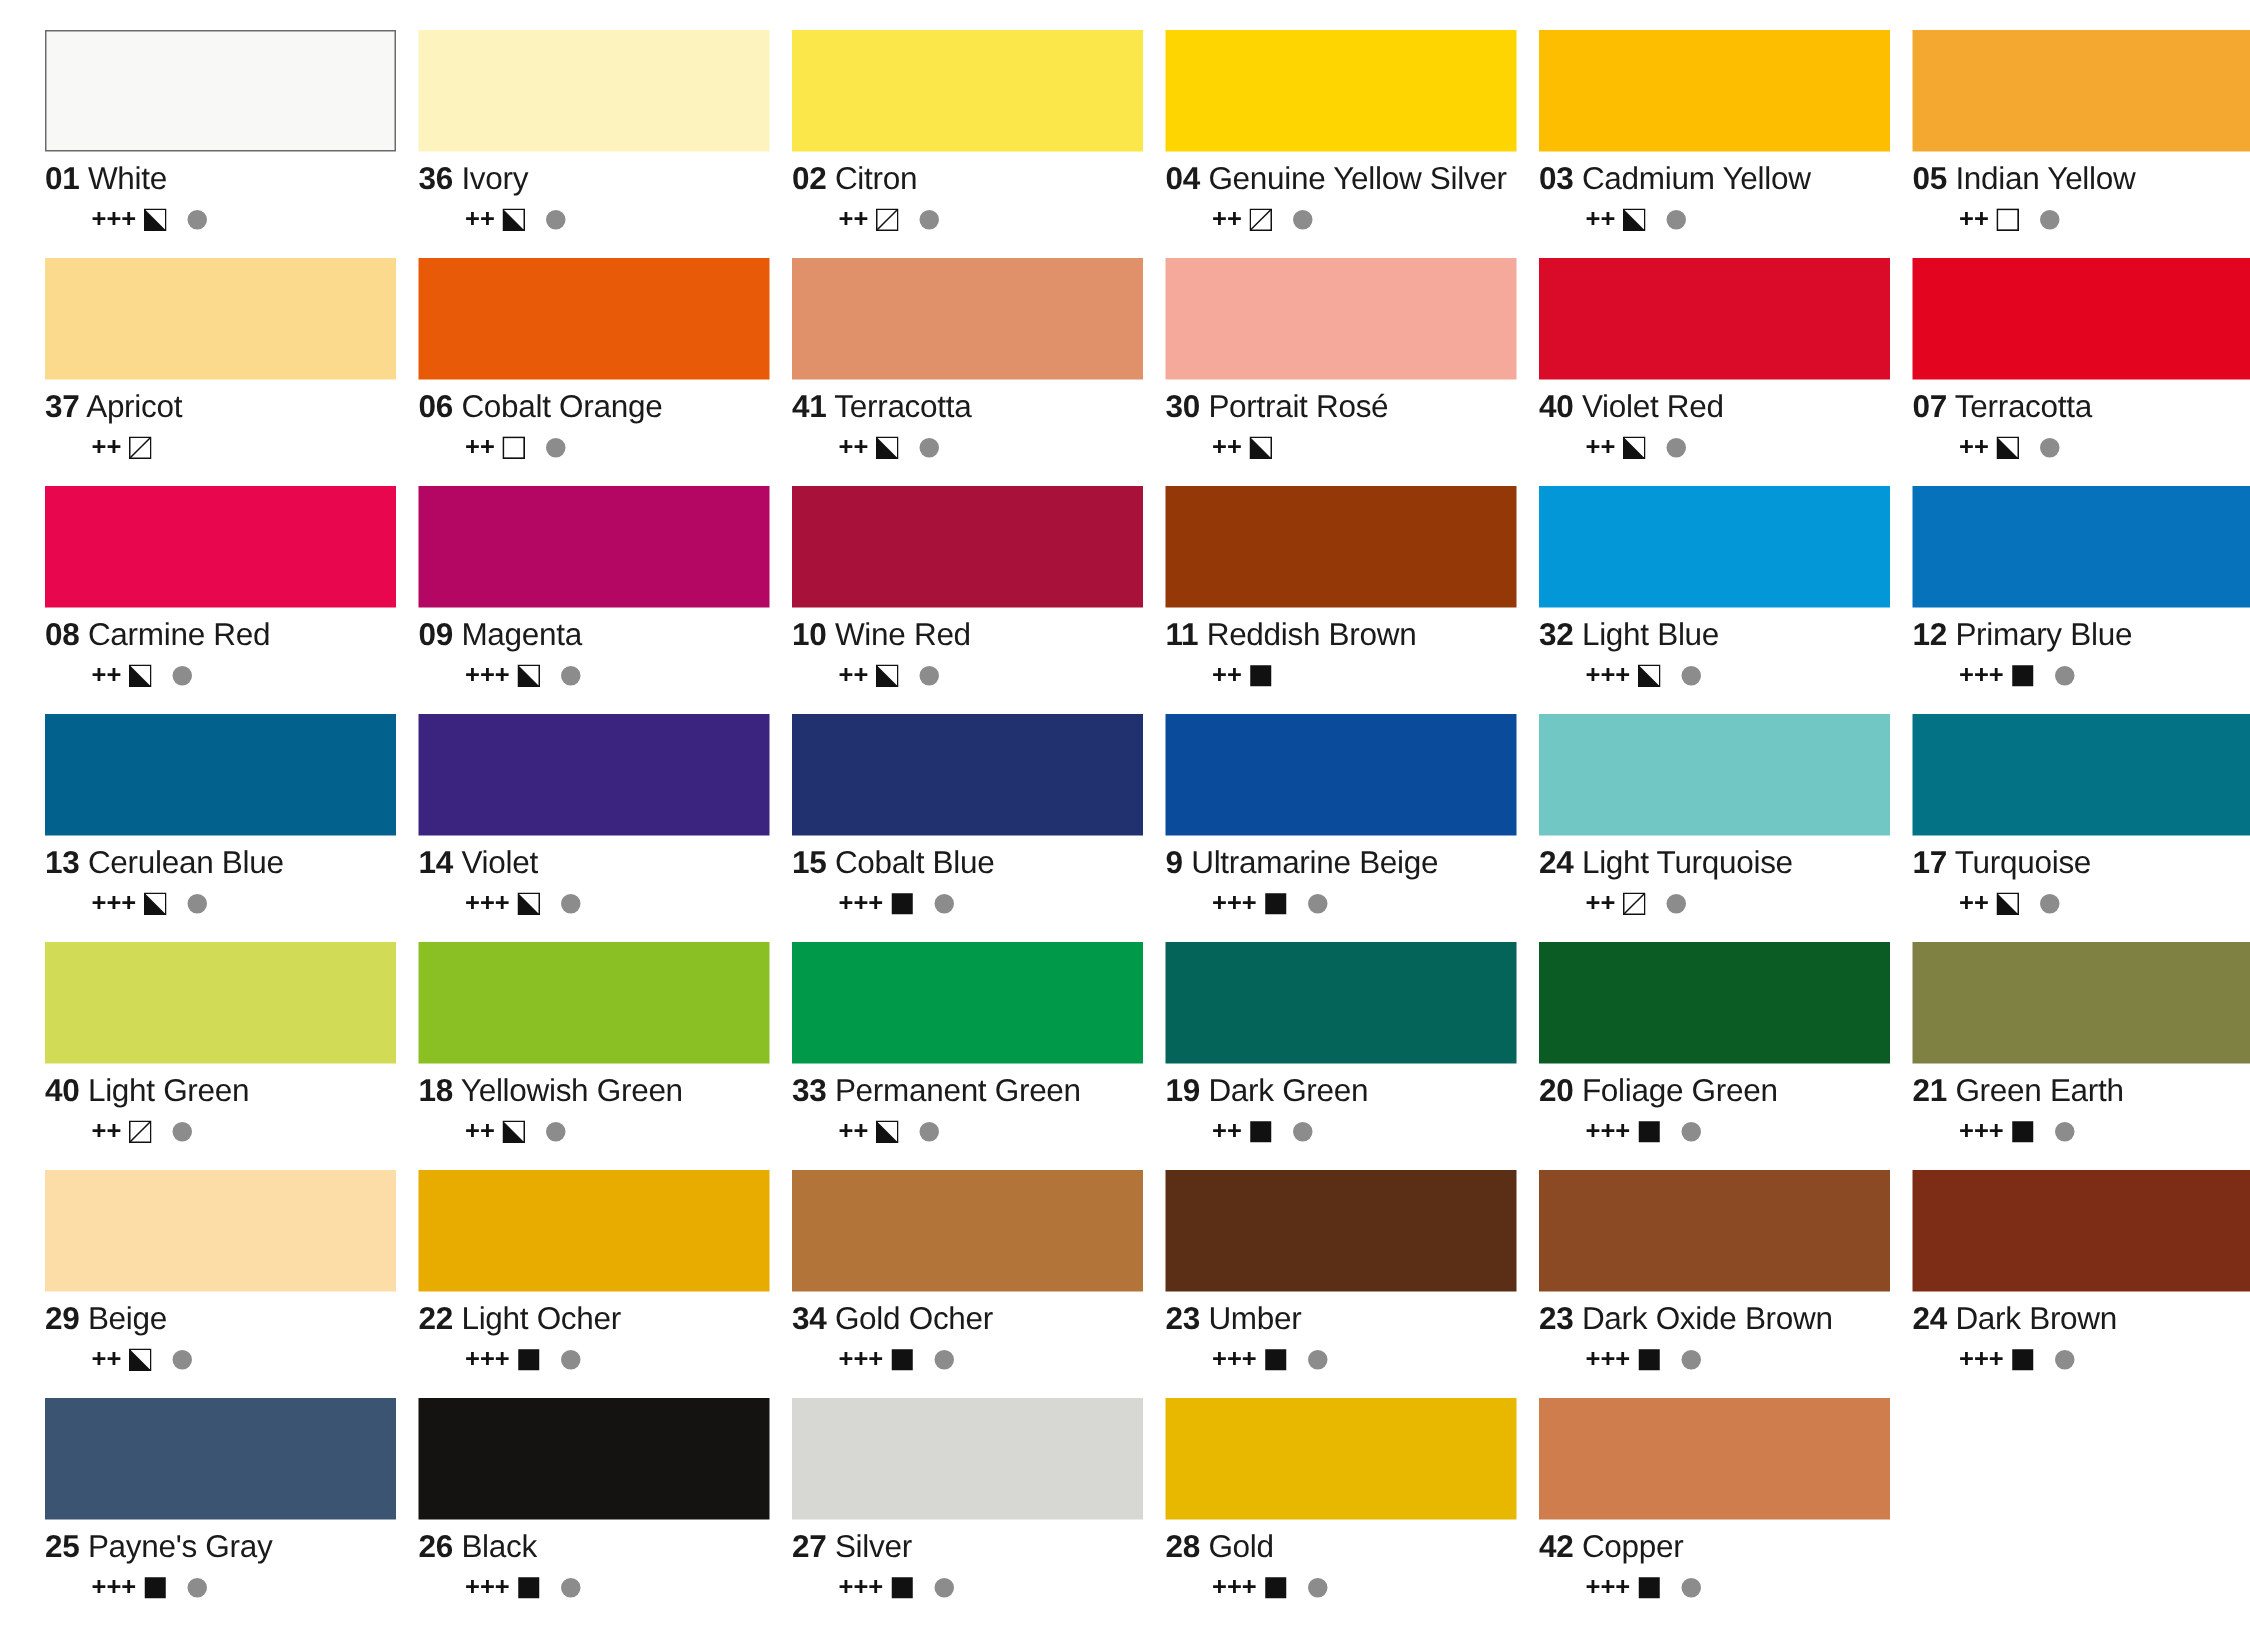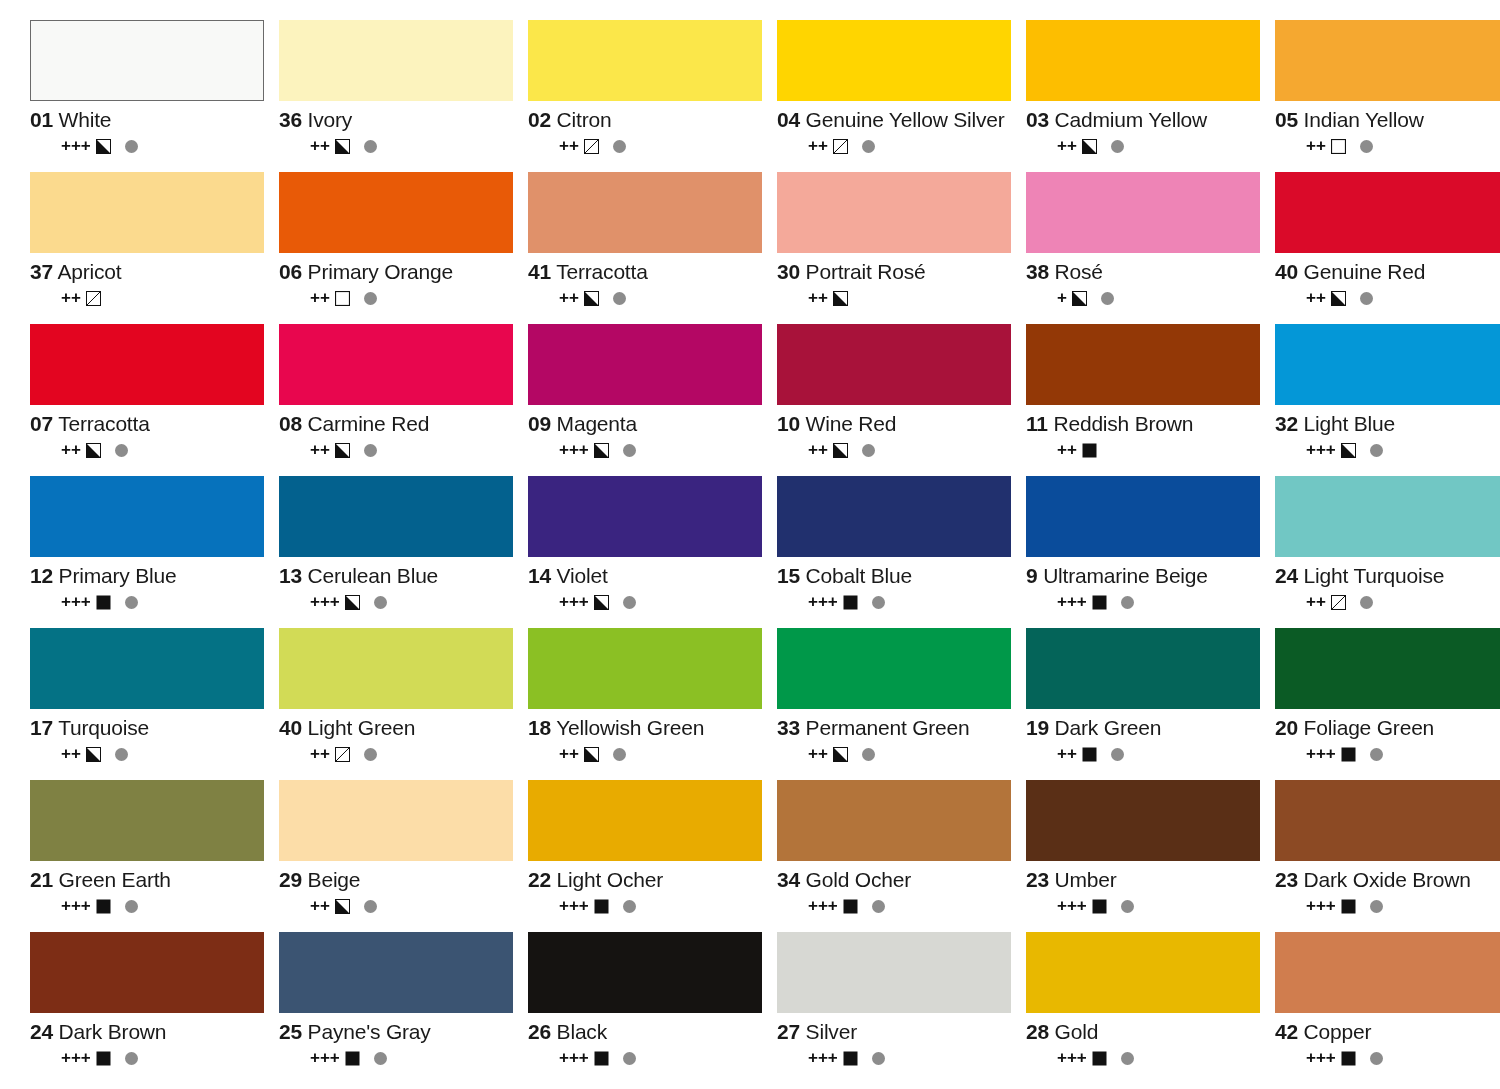--- a/index.html
+++ b/index.html
@@ -178,21 +178,21 @@
           <svg width="15" height="15" viewBox="0 0 15 15">
             <rect x="0.5" y="0.5" width="14" height="14" fill="#ffffff" stroke="#111111" stroke-width="1"></rect>
             <line x1="0.8" y1="14.2" x2="14.2" y2="0.8" stroke="#111111" stroke-width="1"></line>
           </svg>
         </span>
         <span class="dot hidden"></span>
       </div>
     </div>
     <div class="swatch-cell">
       <div class="chip" style="background: rgb(232, 90, 7);"></div>
-      <div class="caption"><span class="num">06</span> <span class="cname">Primary Orange</span></div>
+      <div class="caption"><span class="num">06</span> <span class="cname">Cobalt Orange</span></div>
       <div class="props">
         <span class="lf">++</span>
         <span class="op">
           <svg width="15" height="15" viewBox="0 0 15 15">
             <rect x="0.5" y="0.5" width="14" height="14" fill="#ffffff" stroke="#111111" stroke-width="1.2"></rect>
           </svg>
         </span>
         <span class="dot"></span>
       </div>
     </div>
@@ -218,36 +218,22 @@
         <span class="op">
           <svg width="15" height="15" viewBox="0 0 15 15">
             <rect x="0.5" y="0.5" width="14" height="14" fill="#ffffff" stroke="#111111" stroke-width="1"></rect>
             <polygon points="0.5,0.5 0.5,14.5 14.5,14.5" fill="#111111"></polygon>
           </svg>
         </span>
         <span class="dot hidden"></span>
       </div>
     </div>
     <div class="swatch-cell">
-      <div class="chip" style="background: rgb(238, 132, 182);"></div>
-      <div class="caption"><span class="num">38</span> <span class="cname">Rosé</span></div>
-      <div class="props">
-        <span class="lf">+</span>
-        <span class="op">
-          <svg width="15" height="15" viewBox="0 0 15 15">
-            <rect x="0.5" y="0.5" width="14" height="14" fill="#ffffff" stroke="#111111" stroke-width="1"></rect>
-            <polygon points="0.5,0.5 0.5,14.5 14.5,14.5" fill="#111111"></polygon>
-          </svg>
-        </span>
-        <span class="dot"></span>
-      </div>
-    </div>
-    <div class="swatch-cell">
       <div class="chip" style="background: rgb(218, 10, 41);"></div>
-      <div class="caption"><span class="num">40</span> <span class="cname">Genuine Red</span></div>
+      <div class="caption"><span class="num">40</span> <span class="cname">Violet Red</span></div>
       <div class="props">
         <span class="lf">++</span>
         <span class="op">
           <svg width="15" height="15" viewBox="0 0 15 15">
             <rect x="0.5" y="0.5" width="14" height="14" fill="#ffffff" stroke="#111111" stroke-width="1"></rect>
             <polygon points="0.5,0.5 0.5,14.5 14.5,14.5" fill="#111111"></polygon>
           </svg>
         </span>
         <span class="dot"></span>
       </div>

